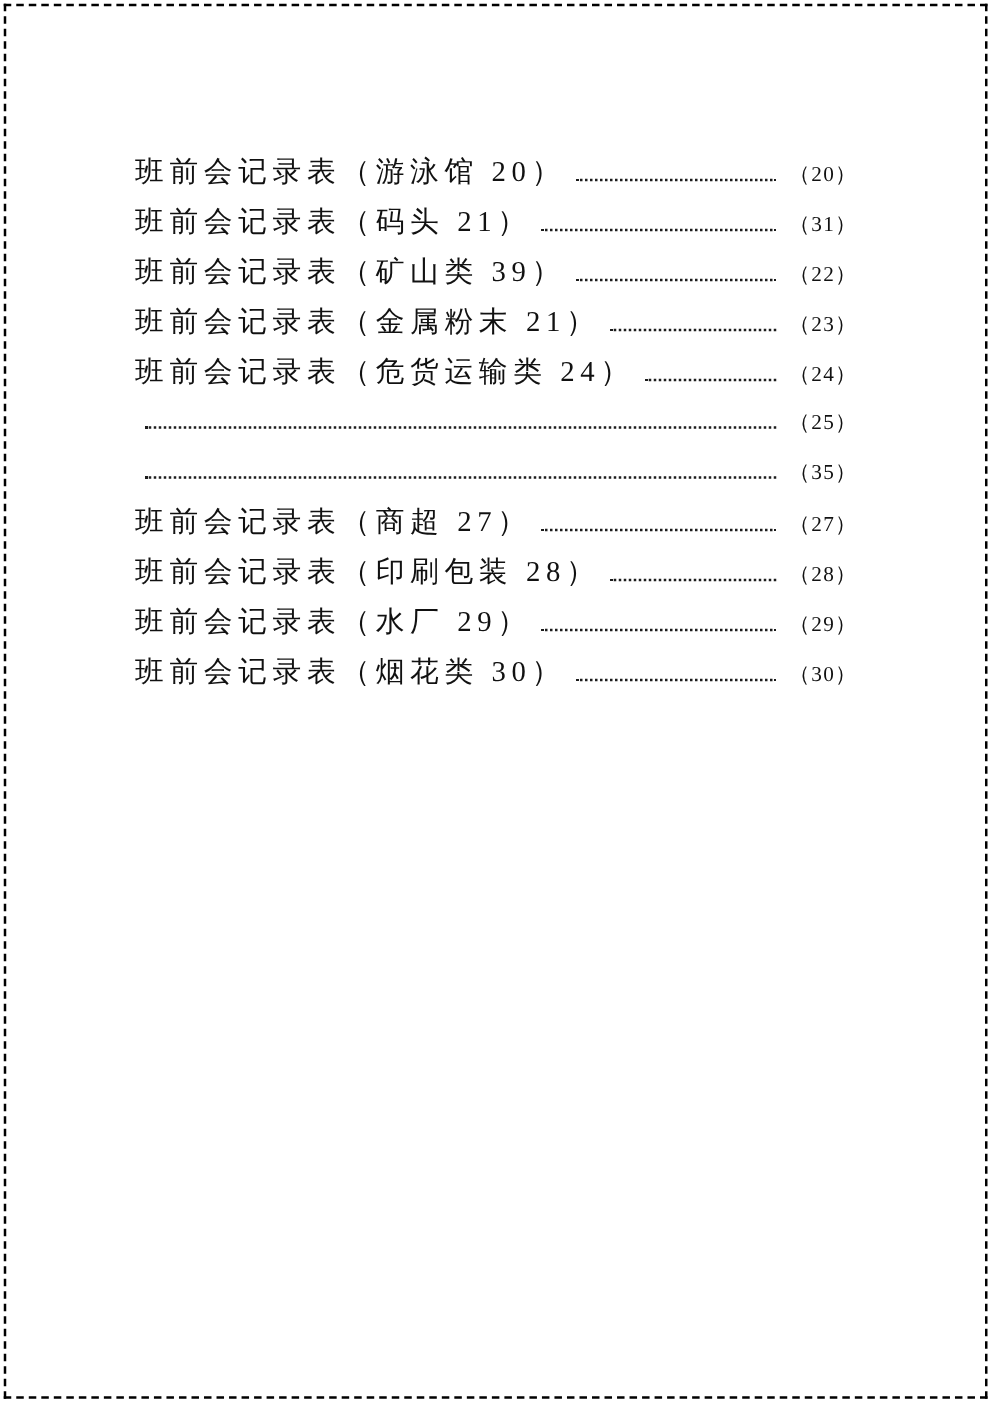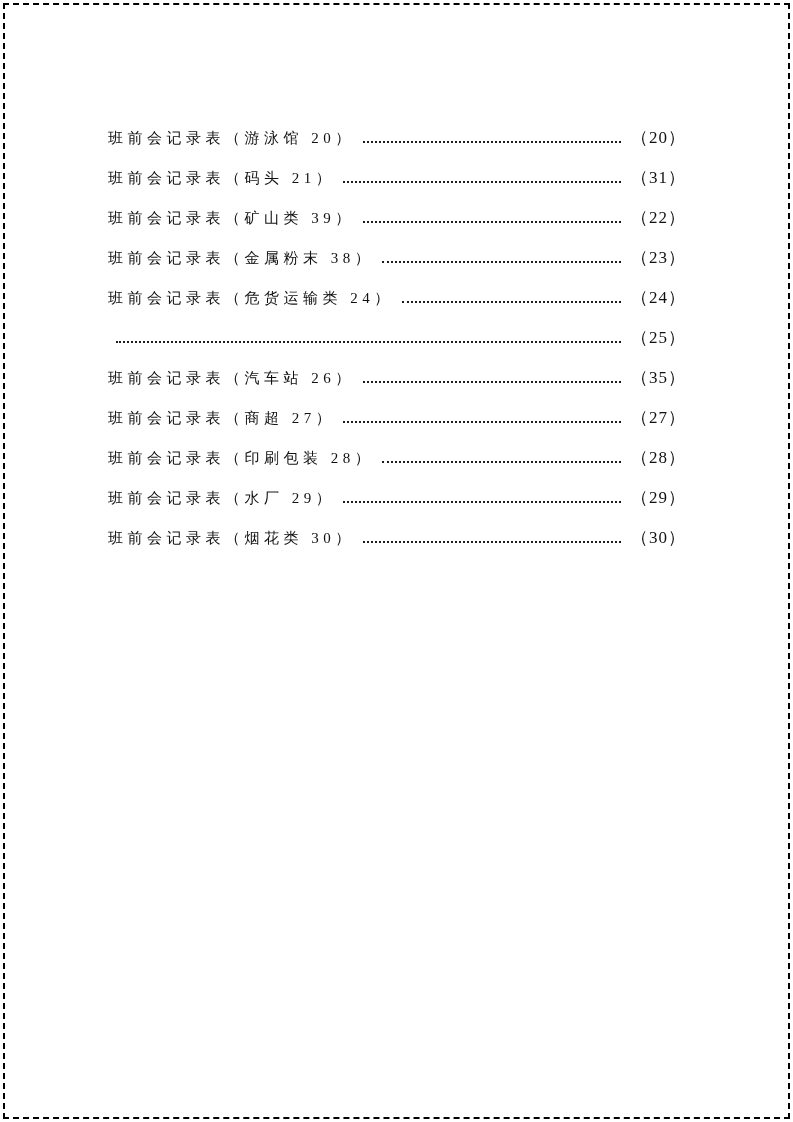--- a/index.html
+++ b/index.html
@@ -31,21 +31,21 @@
     top: 118px;
   }
   .toc-row {
     display: flex;
     align-items: baseline;
     height: 40px;
     line-height: 40px;
     white-space: nowrap;
   }
   .toc-title {
-    font-size: 15px;
+    font-size: 23px;
     letter-spacing: 4.5px;
     flex: 0 0 auto;
   }
   .dot-leader {
     flex: 1 1 auto;
     align-self: baseline;
     height: 0;
     border-bottom: 2.2px dotted #1c1c1c;
     margin: 0 10px 0 8px;
     min-width: 20px;
@@ -72,35 +72,34 @@
       <span class="toc-title">班前会记录表（码头 21）</span>
       <span class="dot-leader"></span>
       <span class="toc-page">（31）</span>
     </div>
     <div class="toc-row">
       <span class="toc-title">班前会记录表（矿山类 39）</span>
       <span class="dot-leader"></span>
       <span class="toc-page">（22）</span>
     </div>
     <div class="toc-row">
-      <span class="toc-title">班前会记录表（金属粉末 38）</span>
+      <span class="toc-title">班前会记录表（金属粉末 21）</span>
       <span class="dot-leader"></span>
       <span class="toc-page">（23）</span>
     </div>
     <div class="toc-row">
       <span class="toc-title">班前会记录表（危货运输类 24）</span>
       <span class="dot-leader"></span>
       <span class="toc-page">（24）</span>
     </div>
     <div class="toc-row">
       <span class="dot-leader"></span>
       <span class="toc-page">（25）</span>
     </div>
     <div class="toc-row">
-      <span class="toc-title">班前会记录表（汽车站 26）</span>
       <span class="dot-leader"></span>
       <span class="toc-page">（35）</span>
     </div>
     <div class="toc-row">
       <span class="toc-title">班前会记录表（商超 27）</span>
       <span class="dot-leader"></span>
       <span class="toc-page">（27）</span>
     </div>
     <div class="toc-row">
       <span class="toc-title">班前会记录表（印刷包装 28）</span>

